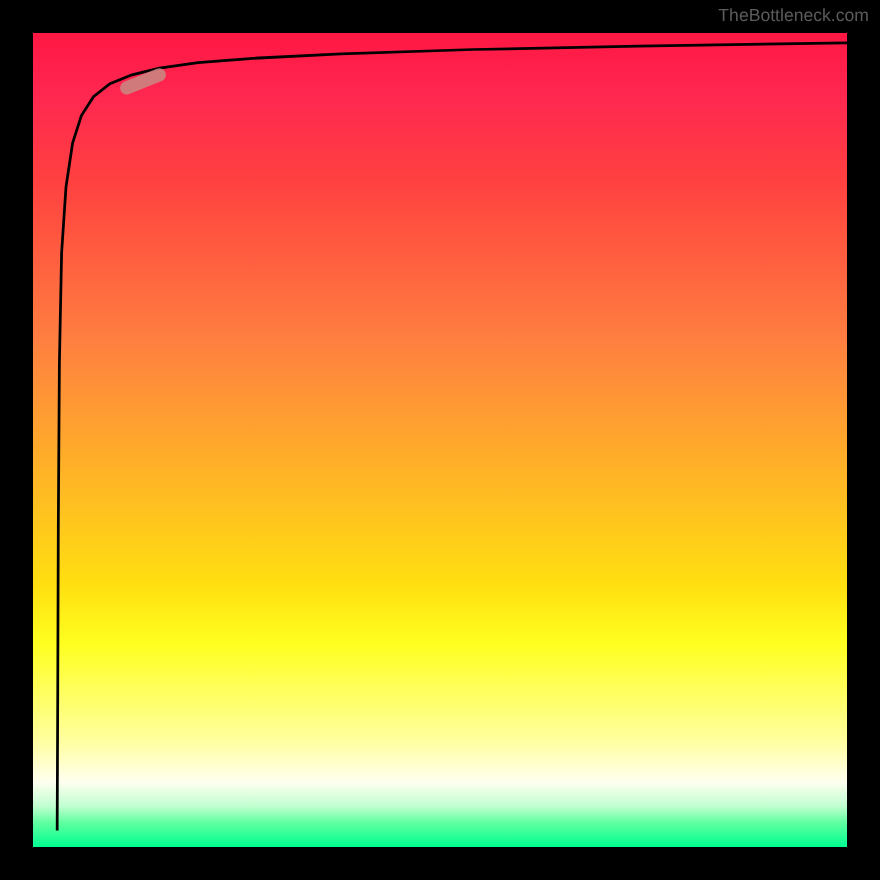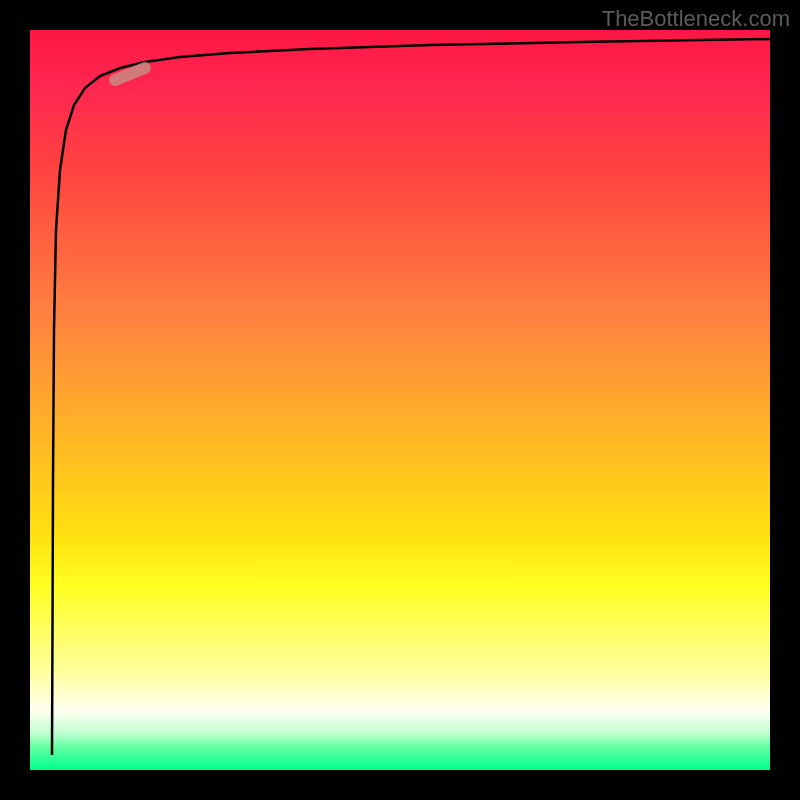--- a/index.html
+++ b/index.html
@@ -8,21 +8,21 @@
       height: 800px; 
       background: #000;
       position: relative;
       font-family: Arial, sans-serif;
     }
     .watermark {
       position: absolute;
       top: 6px;
       right: 10px;
       color: #5c5c5c;
-      font-size: 22px;
+      font-size: 16px;
       font-weight: normal;
       z-index: 10;
     }
     .chart-container {
       position: absolute;
       top: 30px;
       left: 30px;
       width: 740px;
       height: 740px;
       background: linear-gradient(to bottom,

